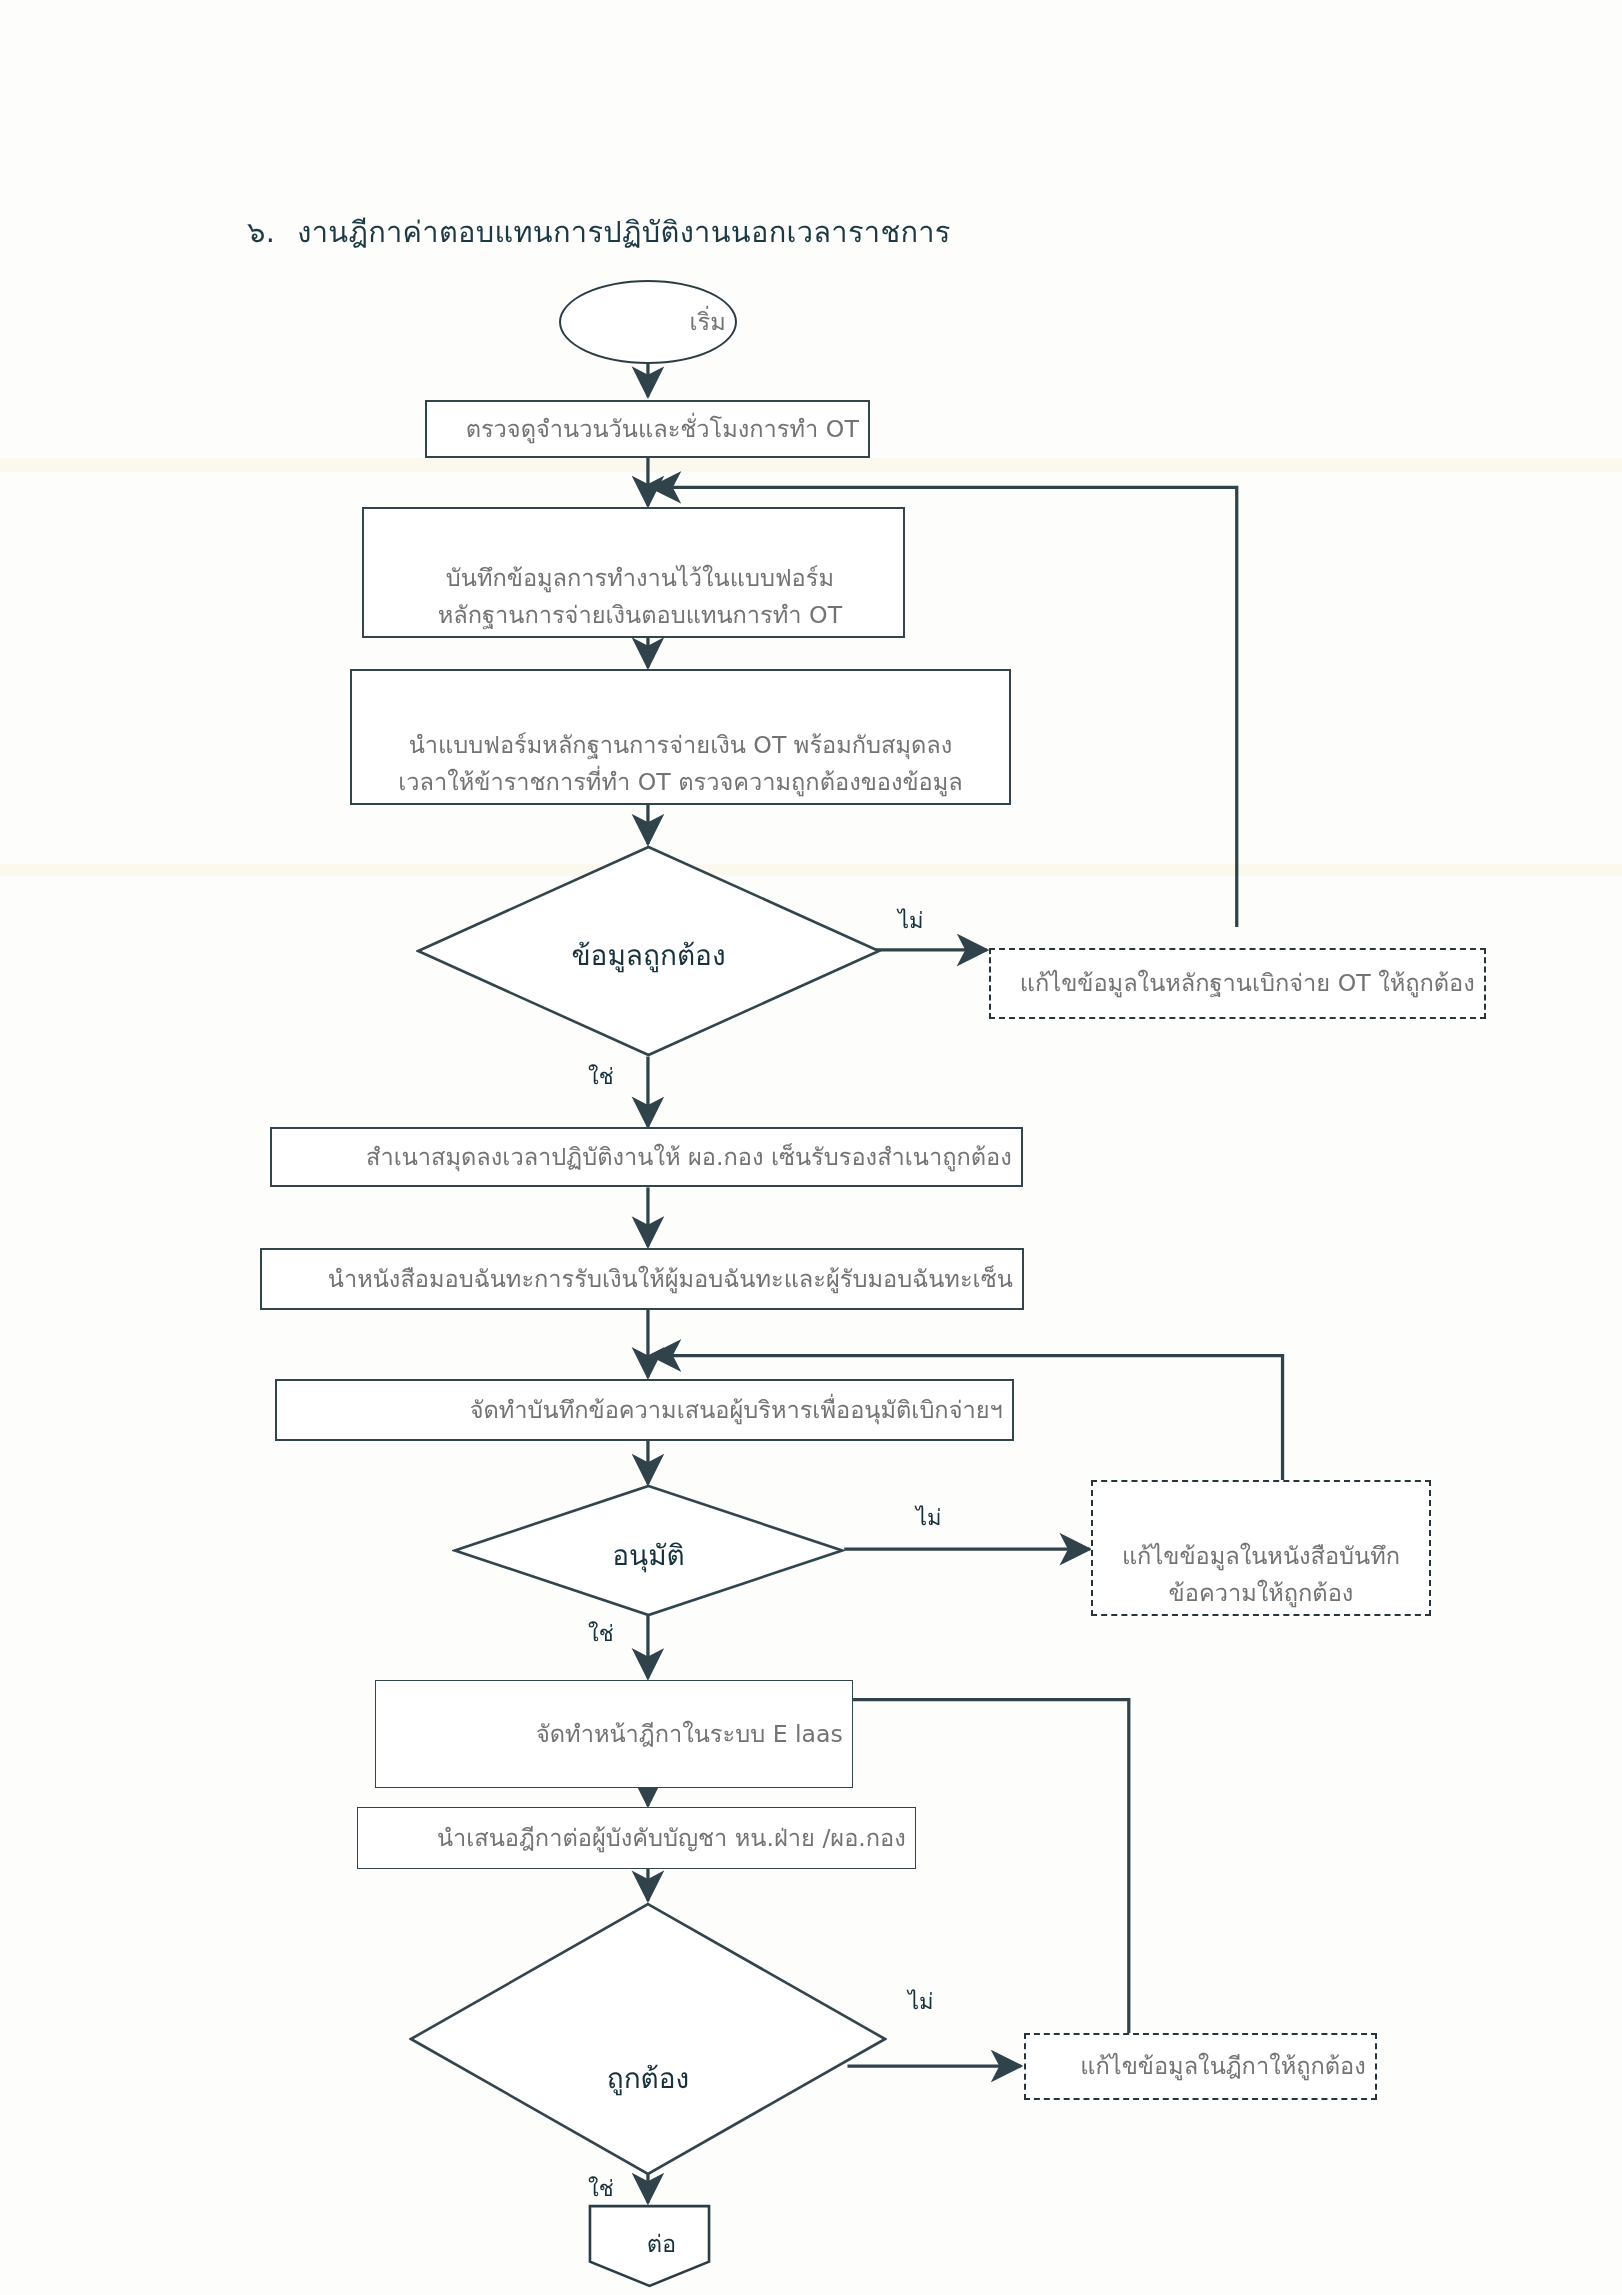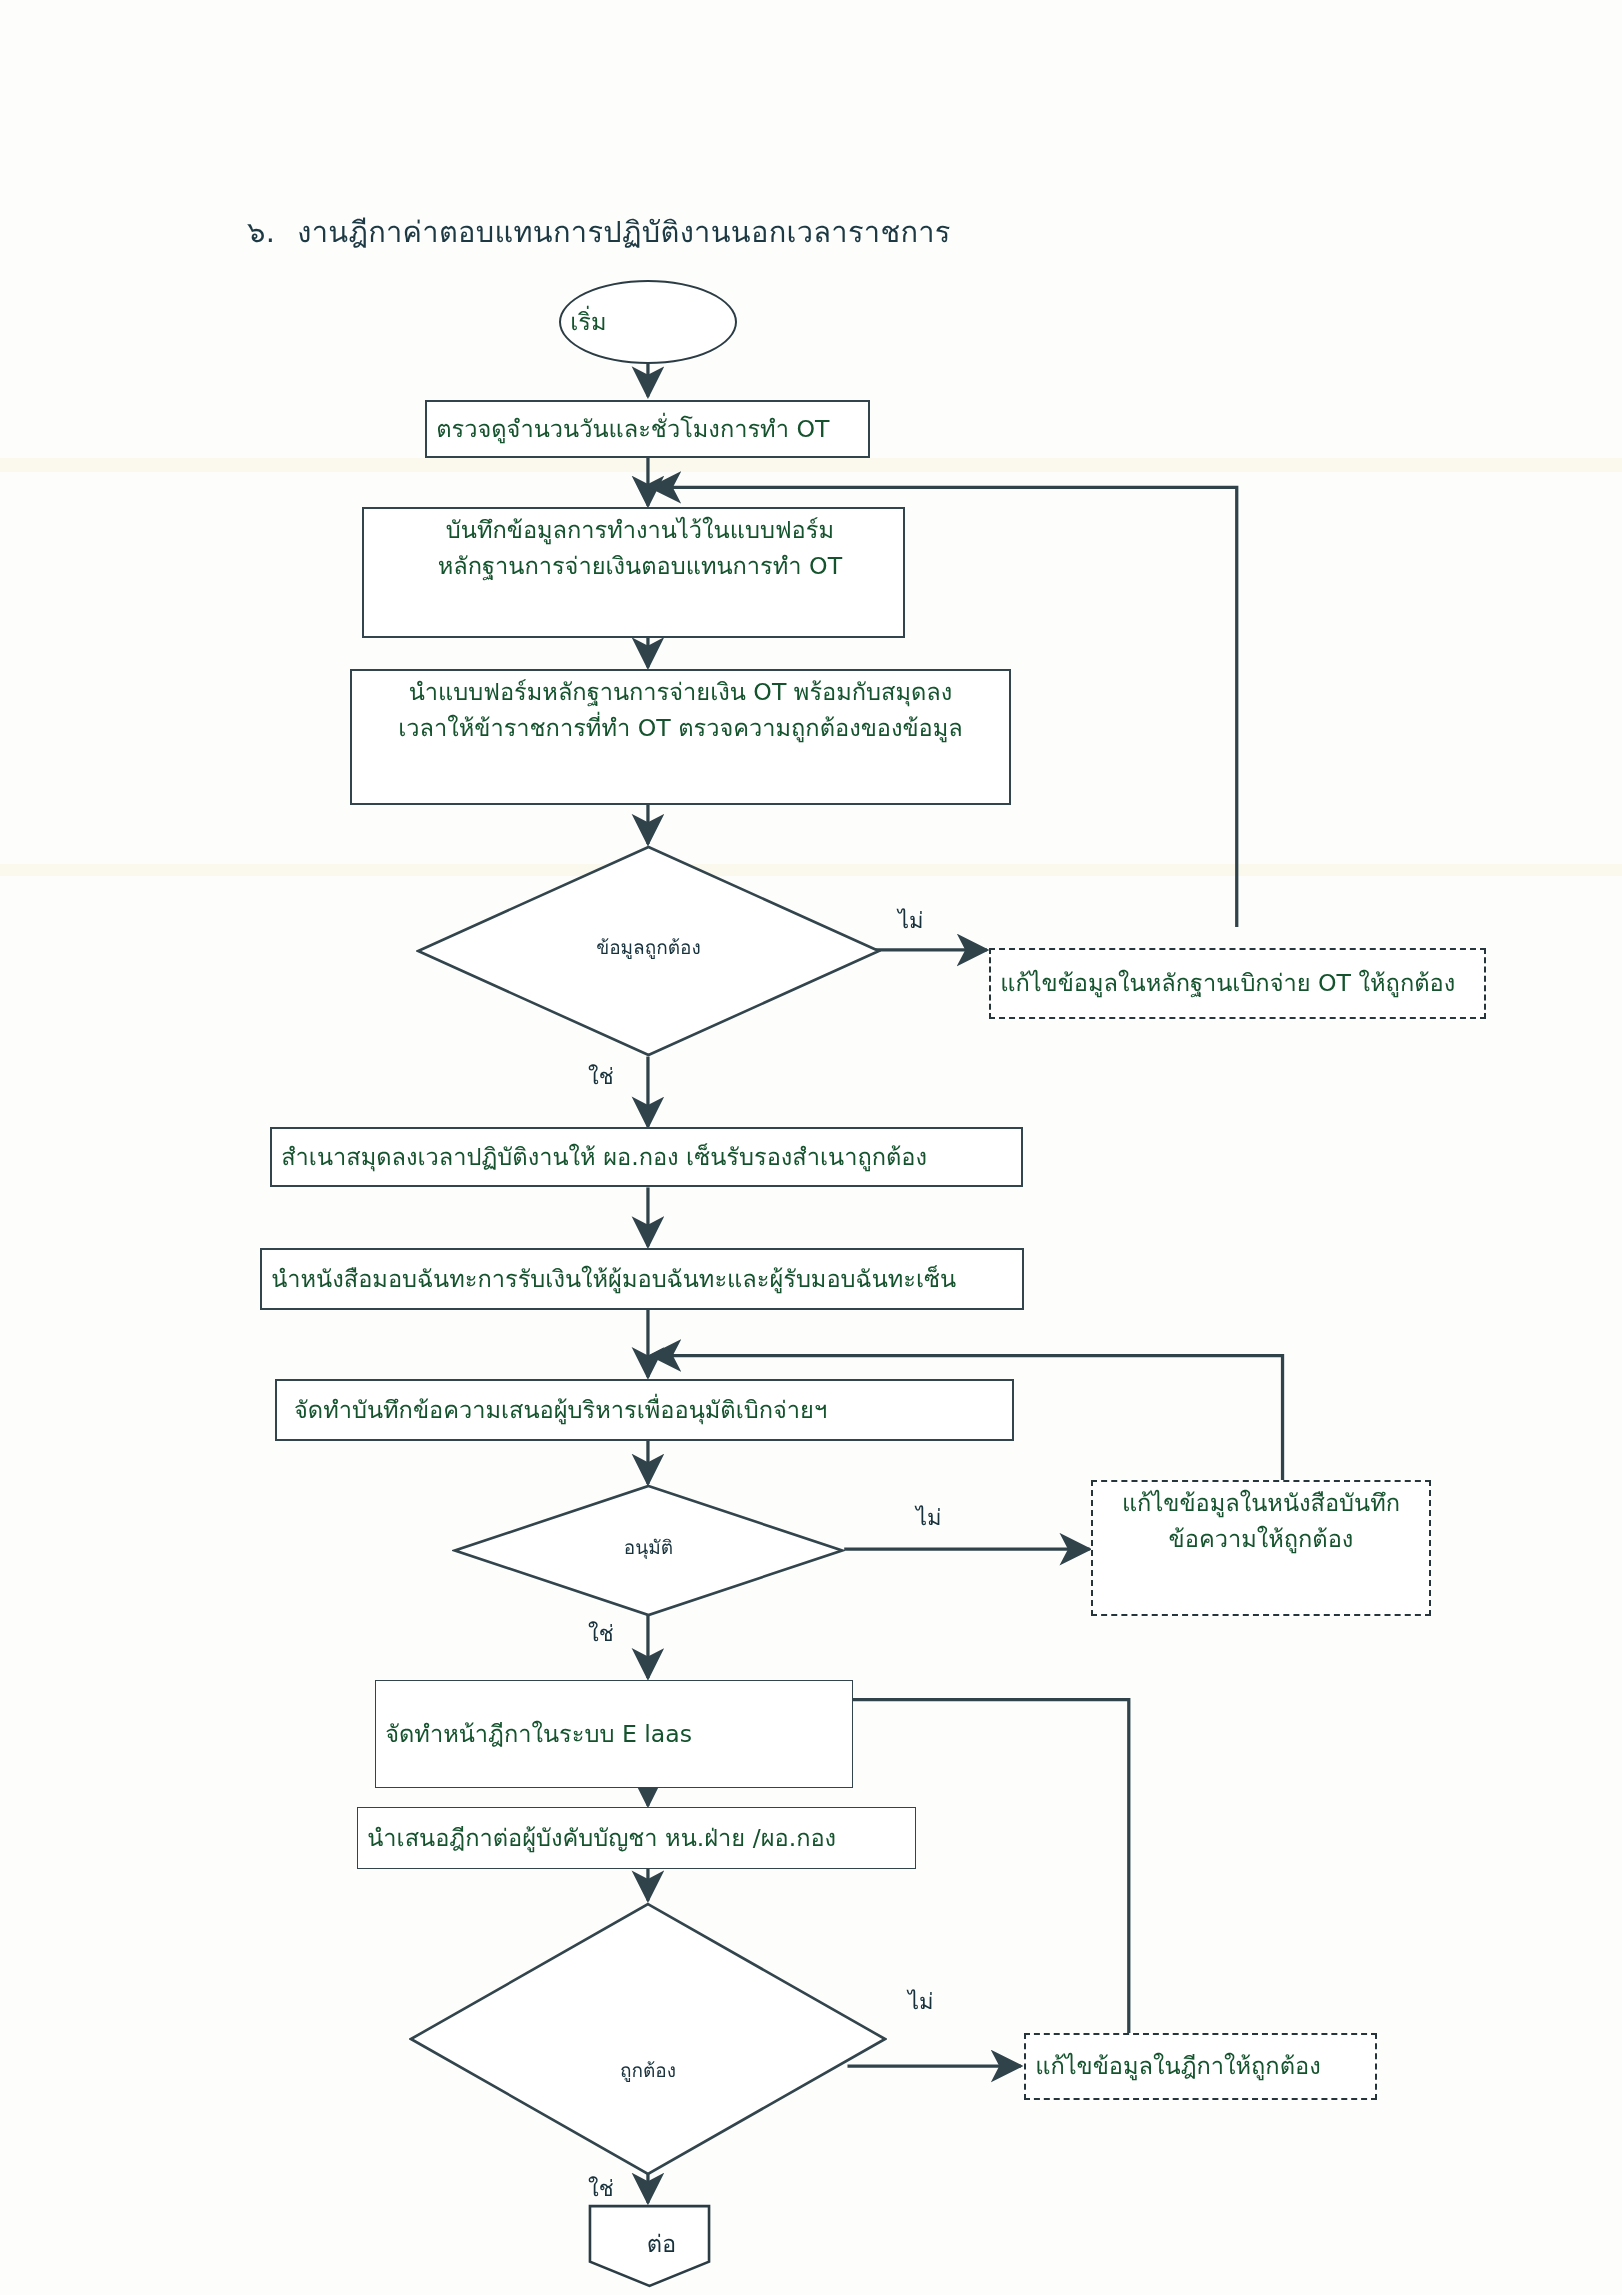--- a/index.html
+++ b/index.html
@@ -35,23 +35,23 @@
   .title-num {
     display: inline-block;
     margin-right: 22px;
   }
   
   .node {
     position: absolute;
     box-sizing: border-box;
     display: flex;
     align-items: center;
-    justify-content: flex-start;
+    justify-content: flex-end;
     text-align: center;
-    color: #14532d;
+    color: #737373;
     font-size: 23.6px;
     line-height: 1.55;
     padding: 2.6px 9.2px;
   }
   .proc {
     border: 2px solid #32444c;
     background: #ffffff;
   }
   .proc.thin { border-width: 1.3px; }
   .dashed {
@@ -75,21 +75,21 @@
     color: #17323c;
     font-size: 23.6px;
   }
   .diamond-wrap { position: absolute; }
   .diamond-wrap svg { display: block; }
   .diamond-label {
     position: absolute;
     left: 0; right: 0;
     text-align: center;
     color: #17323c;
-    font-size: 19px;
+    font-size: 28px;
     line-height: 1.75;
   }
   .edge-label {
     position: absolute;
     color: #17323c;
     font-size: 22px;
     white-space: nowrap;
   }
   svg.wires {
     position: absolute;

